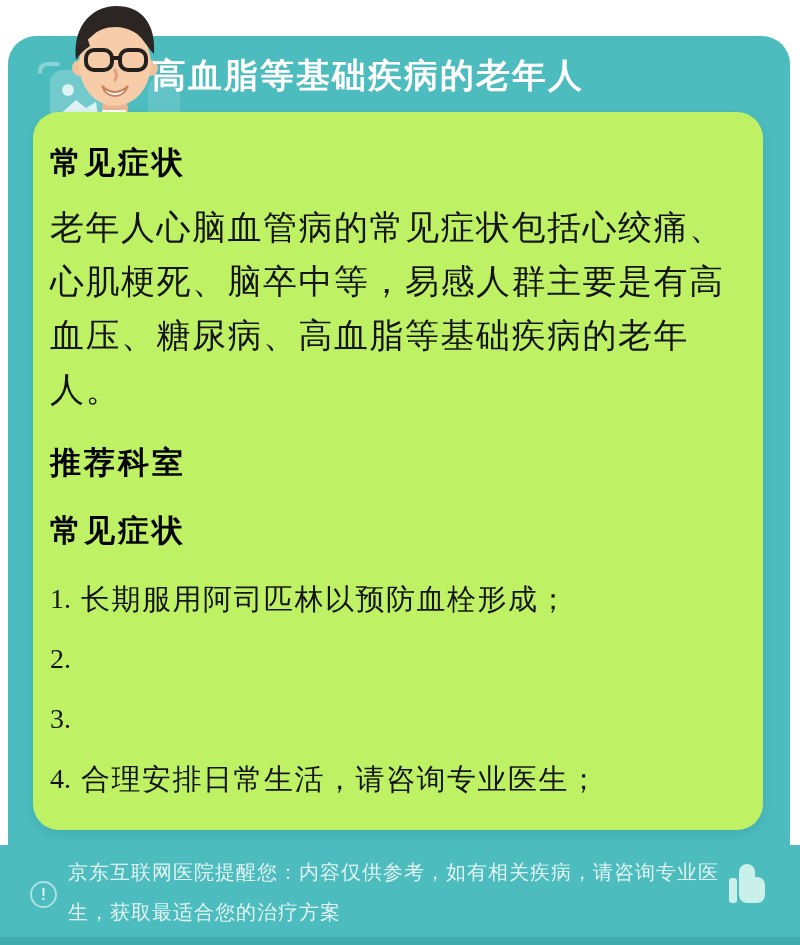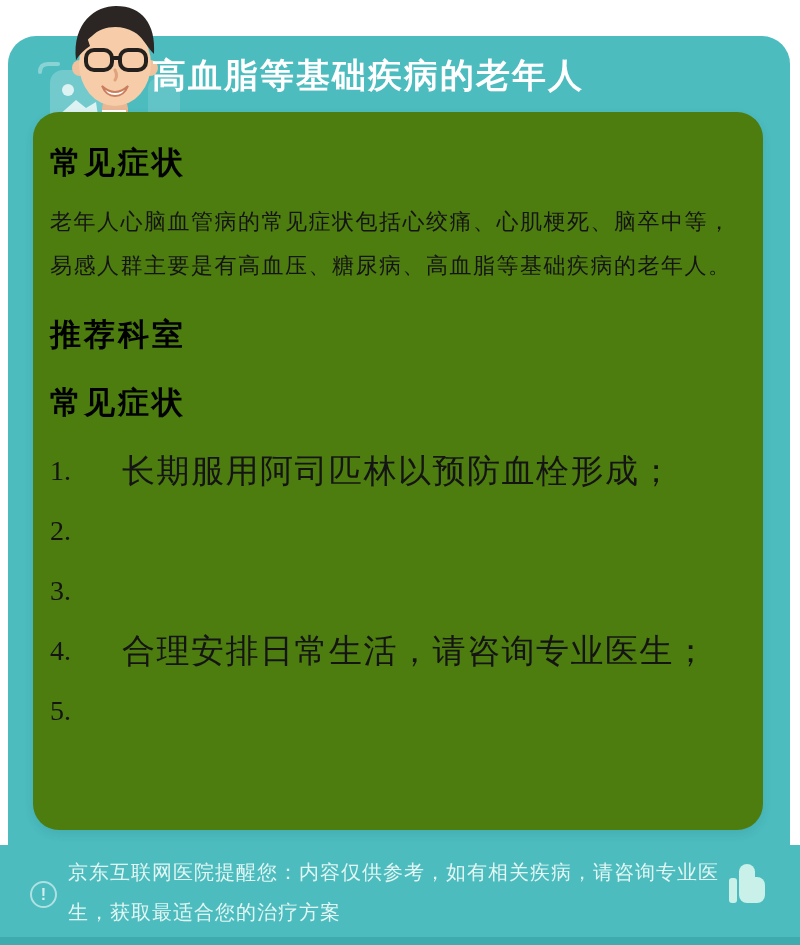--- a/index.html
+++ b/index.html
@@ -31,41 +31,41 @@
   }
   .img-placeholder { position:absolute; left:26px; top:46px; }
   .deco-rect {
     position:absolute; left:148px; top:78px; width:32px; height:62px;
     background:rgba(255,255,255,0.13); border-radius:10px;
   }
   .avatar { position:absolute; left:46px; top:2px; }
   
   .card {
     position:absolute; left:33px; top:112px; width:730px; height:718px;
-    background:#4d7c0f; border-radius:26px;
+    background:#bef264; border-radius:26px;
     padding:24px 18px 0 17px;
     box-shadow:0 4px 10px rgba(0,60,60,0.10);
     overflow:hidden;
   }
   .card h2 {
     font-size:31px; font-weight:700; color:#000000;
     letter-spacing:3px; margin:26px 0 0 0;
   }
   .card h2:first-child { margin-top:6px; }
   .card p {
-    font-size:22px; color:#141414; letter-spacing:1.5px;
-    line-height:44px; margin:16px 0 0 0;
+    font-size:34px; color:#141414; letter-spacing:1.5px;
+    line-height:54px; margin:16px 0 0 0;
   }
   .tips { margin-top:24px; }
   .tip-row { display:flex; align-items:flex-start; margin-top:14px; line-height:46px; }
   .tip-num {
     font-family:"Liberation Serif","DejaVu Serif",serif;
     font-size:28px; color:#141414; margin-right:10px; flex:0 0 auto;
   }
-  .tip-text { font-size:33px; color:#141414; letter-spacing:1.5px;margin-left:41px; }
+  .tip-text { font-size:29px; color:#141414; letter-spacing:1.5px; }
   
   .info-badge {
     position:absolute; left:30px; top:881px; width:27px; height:27px;
     border:2px solid rgba(255,255,255,0.55); border-radius:50%;
     color:rgba(255,255,255,0.75); font-size:16px; line-height:23px;
     text-align:center; font-weight:700;
   }
   .disclaimer {
     position:absolute; left:68px; top:852px; width:655px;
     font-size:20px; line-height:40px; letter-spacing:1px;

